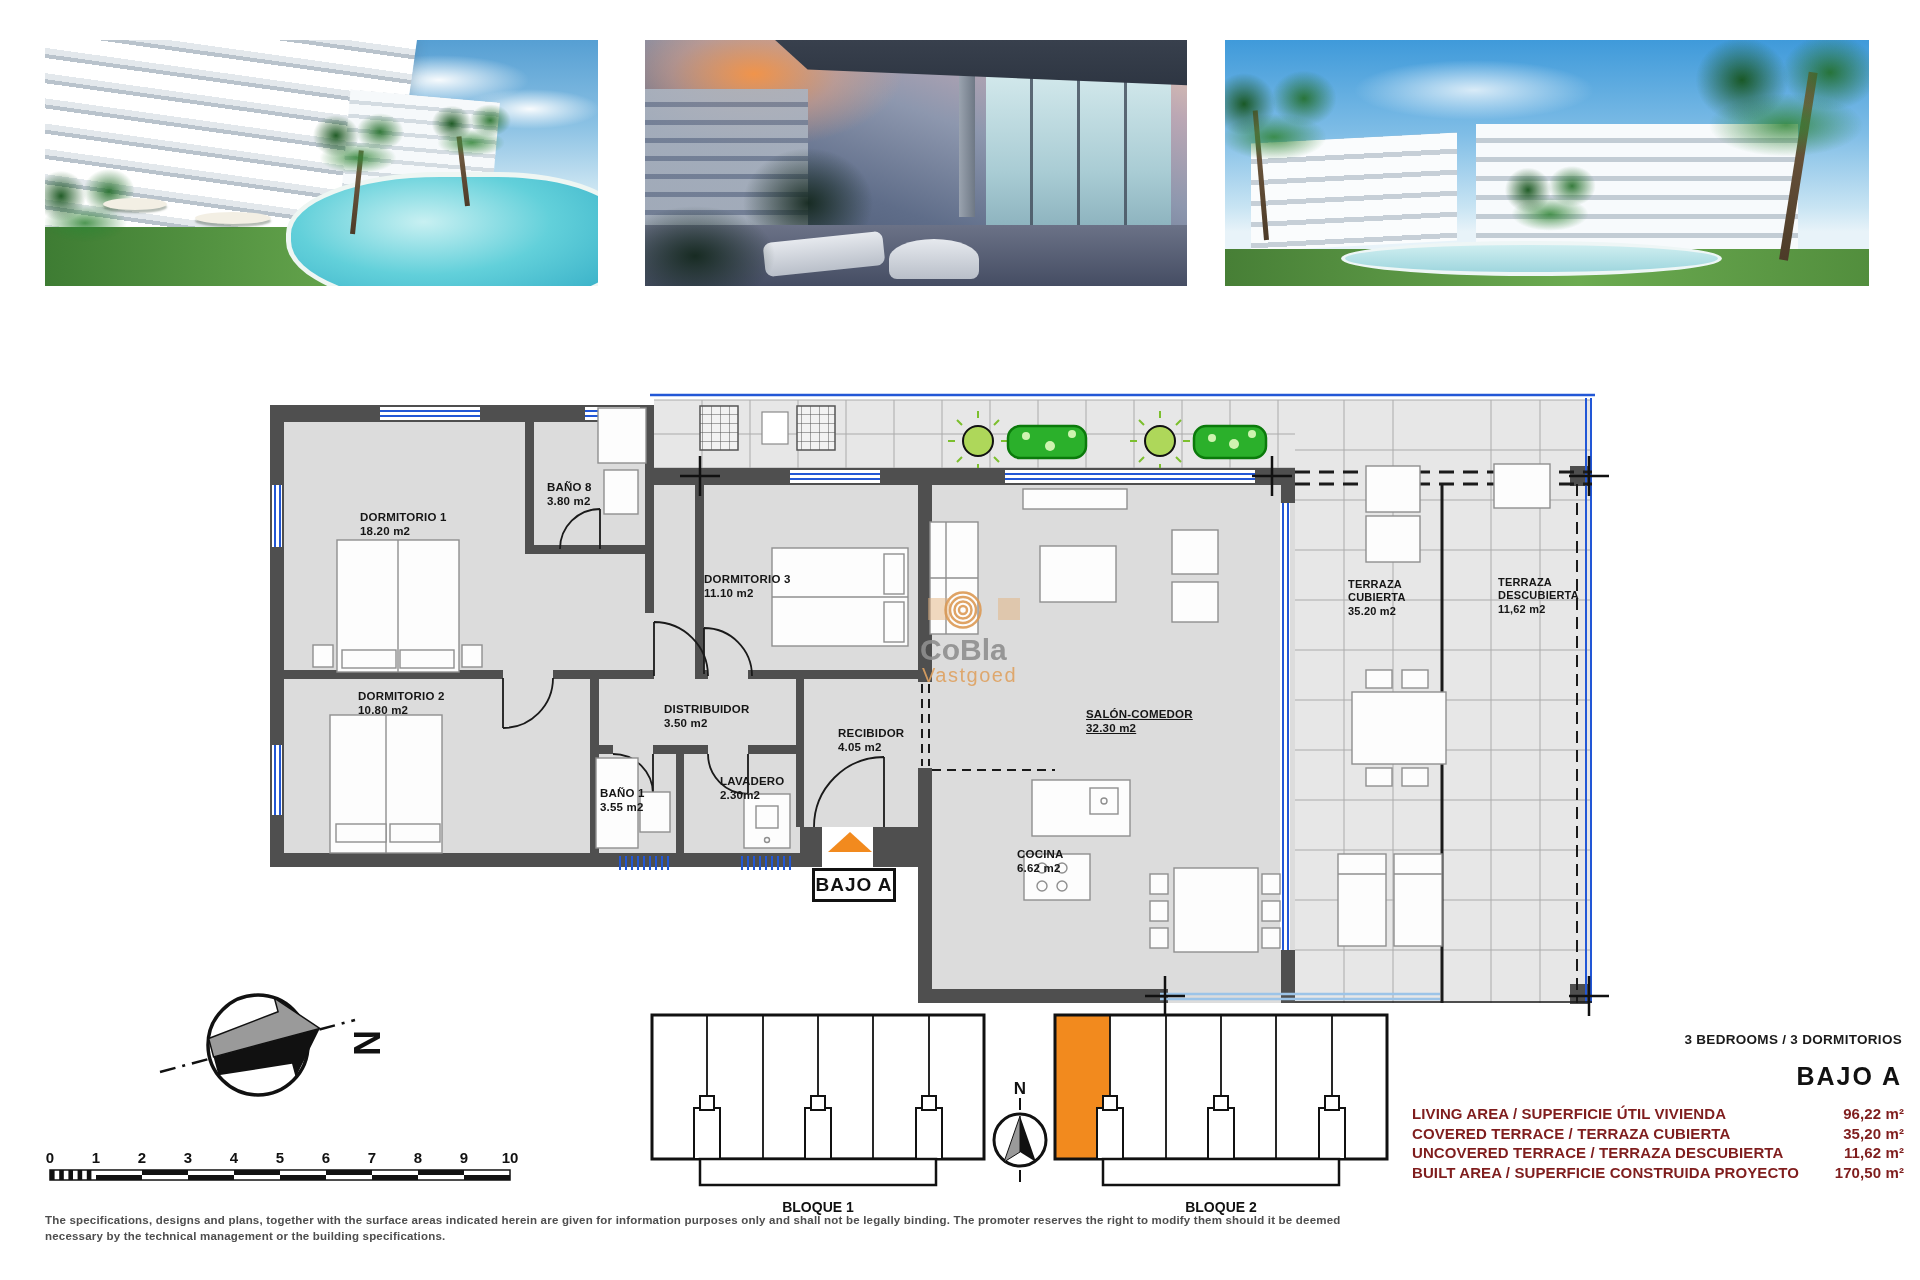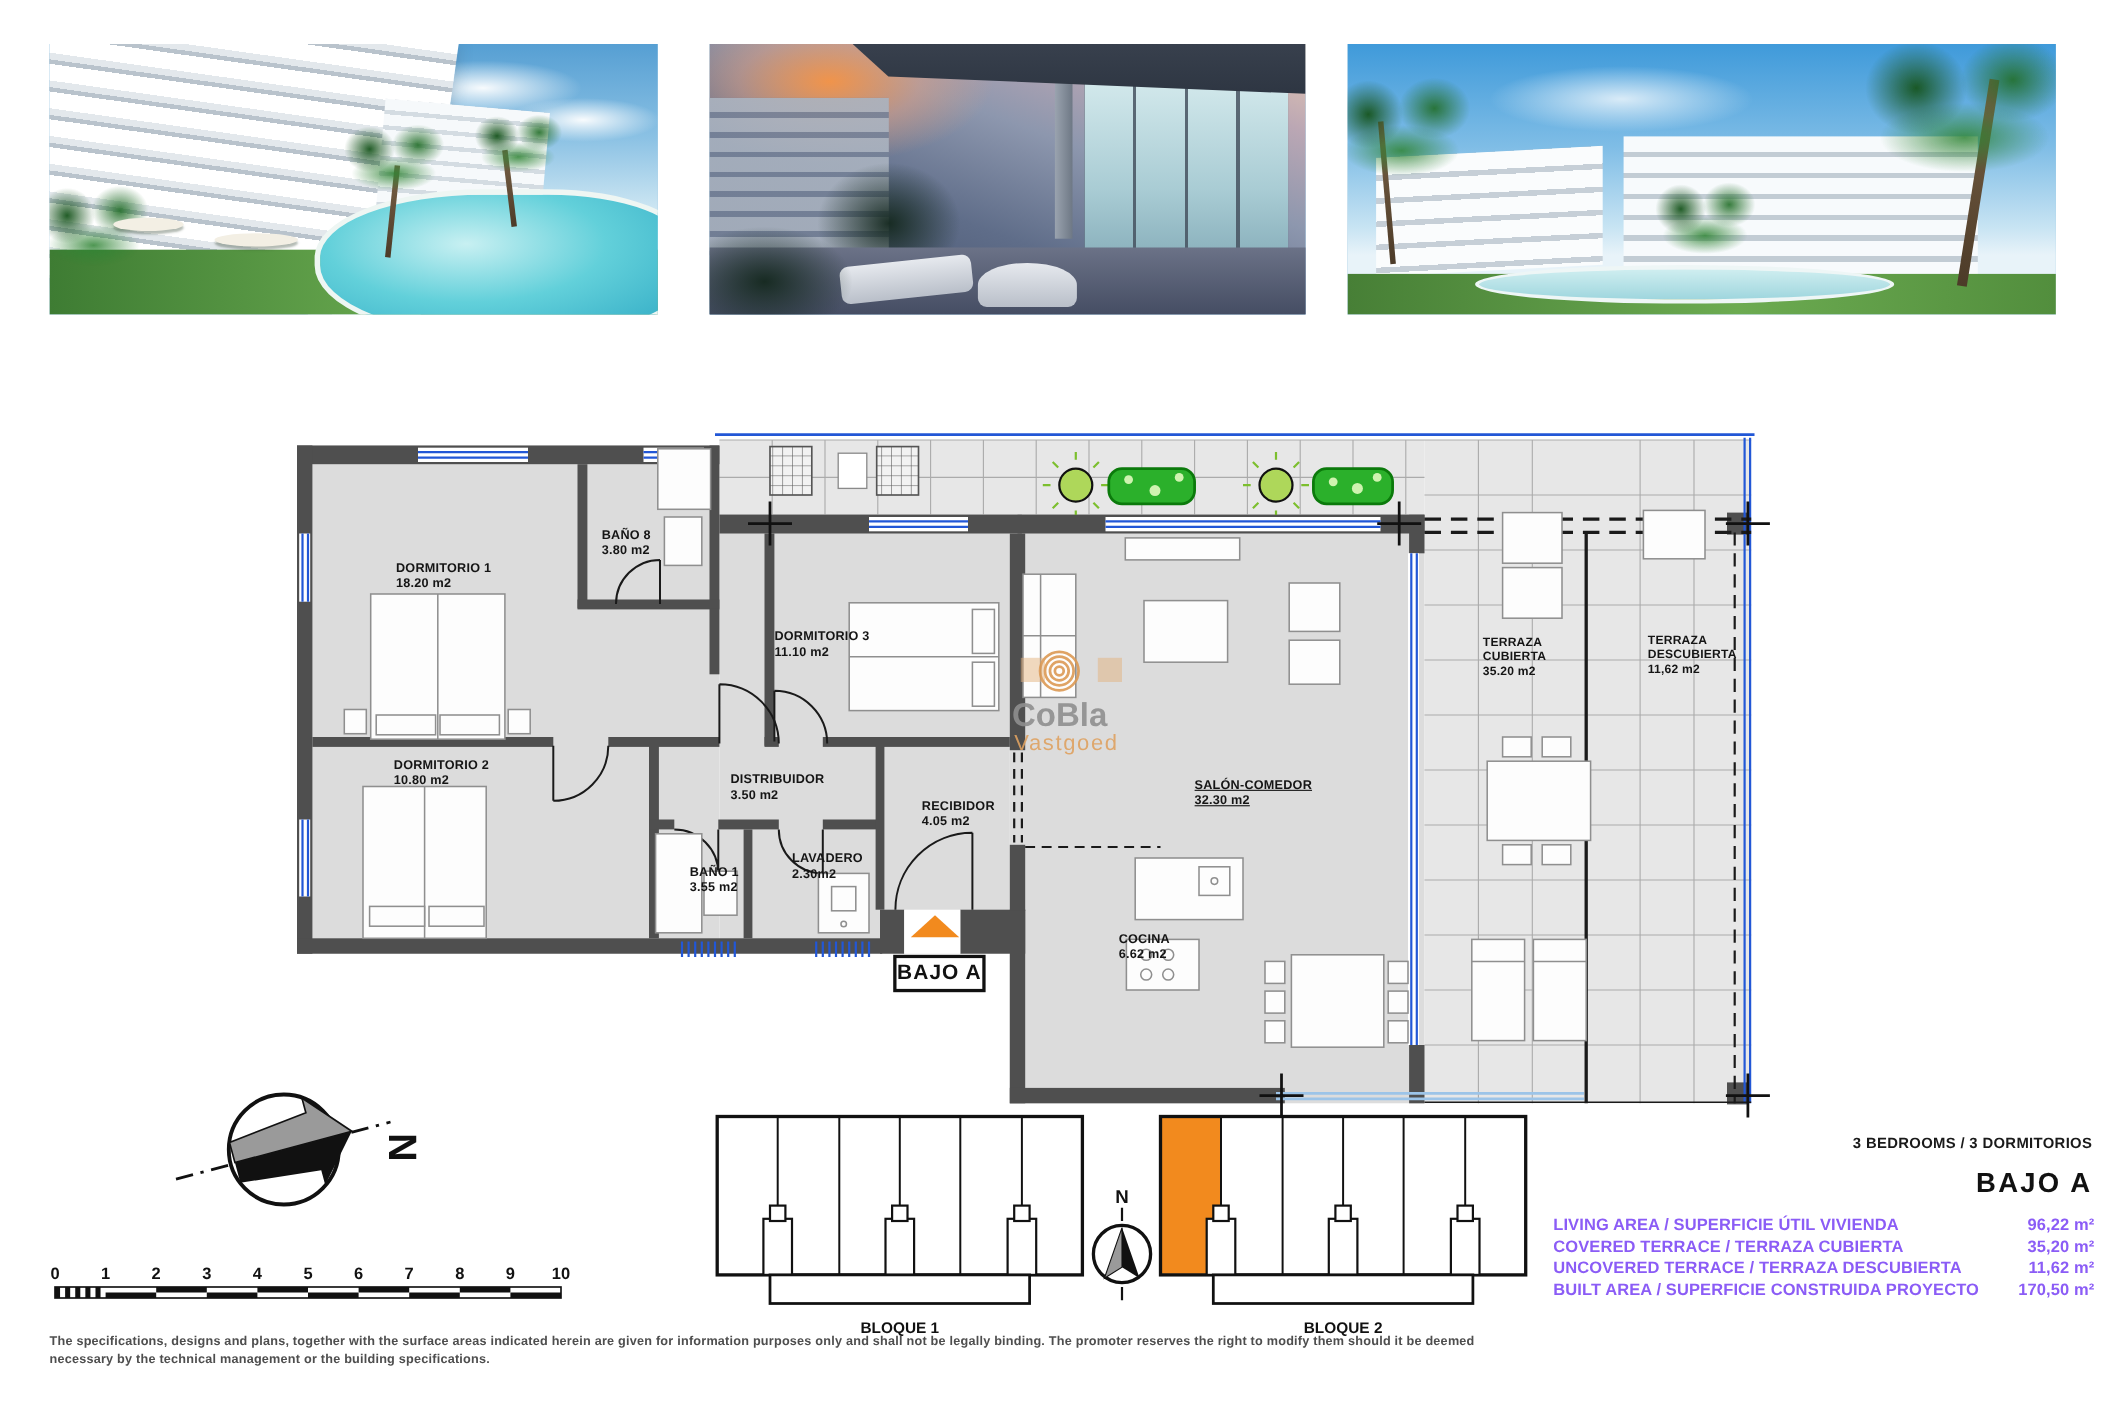--- a/index.html
+++ b/index.html
@@ -61,21 +61,21 @@
         background:#fff;display:flex;align-items:center;justify-content:center;
         font-weight:700;font-size:19px;letter-spacing:1px;color:#111;}
 
   
   .sum-head{position:absolute;left:1410px;top:1032px;width:492px;text-align:right;
         font-weight:700;font-size:13.5px;color:#1a1a1a;letter-spacing:.3px;}
   .sum-unit{position:absolute;left:1410px;top:1062px;width:492px;text-align:right;
         font-weight:700;font-size:25px;color:#111;letter-spacing:2px;}
   .sum-rows{position:absolute;left:1412px;top:1104px;width:492px;}
   .sum-row{display:flex;justify-content:space-between;font-weight:700;font-size:15px;
-        color:#8b5cf6;line-height:19.5px;letter-spacing:.1px;}
+        color:#7f1d1d;line-height:19.5px;letter-spacing:.1px;}
   .sum-row .v{text-align:left;}
 
   
   .disclaimer{position:absolute;left:45px;top:1212px;width:1300px;color:#4e4e4e;
         font-weight:700;font-size:11.5px;line-height:1.42;letter-spacing:.2px;}
   .disclaimer p{margin:0 0 3px 0;}
 </style>
 </head>
 <body>
 
@@ -399,21 +399,21 @@
     <div>11.10 m2</div>
   </div>
   <div class="rlabel" style="left:358px;top:689px;">
     <div>DORMITORIO 2</div>
     <div>10.80 m2</div>
   </div>
   <div class="rlabel" style="left:664px;top:702px;">
     <div>DISTRIBUIDOR</div>
     <div>3.50 m2</div>
   </div>
-  <div class="rlabel" style="left:627px;top:786px;">
+  <div class="rlabel" style="left:600px;top:786px;">
     <div>BAÑO 1</div>
     <div>3.55 m2</div>
   </div>
   <div class="rlabel" style="left:720px;top:774px;">
     <div>LAVADERO</div>
     <div>2.30m2</div>
   </div>
   <div class="rlabel" style="left:838px;top:726px;">
     <div>RECIBIDOR</div>
     <div>4.05 m2</div>

